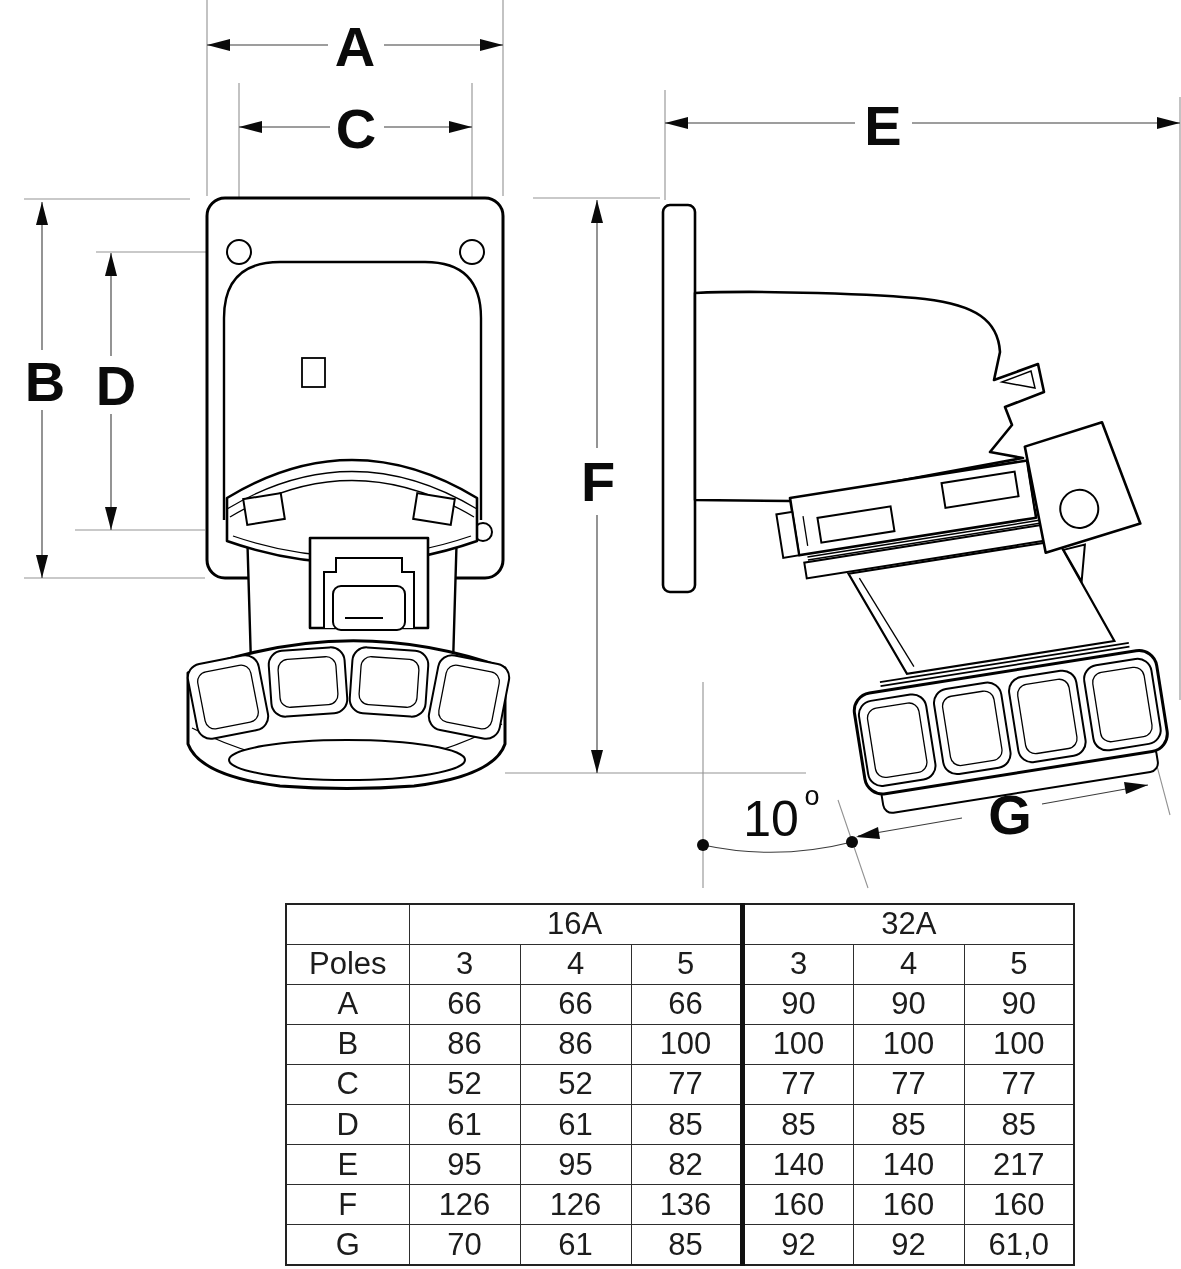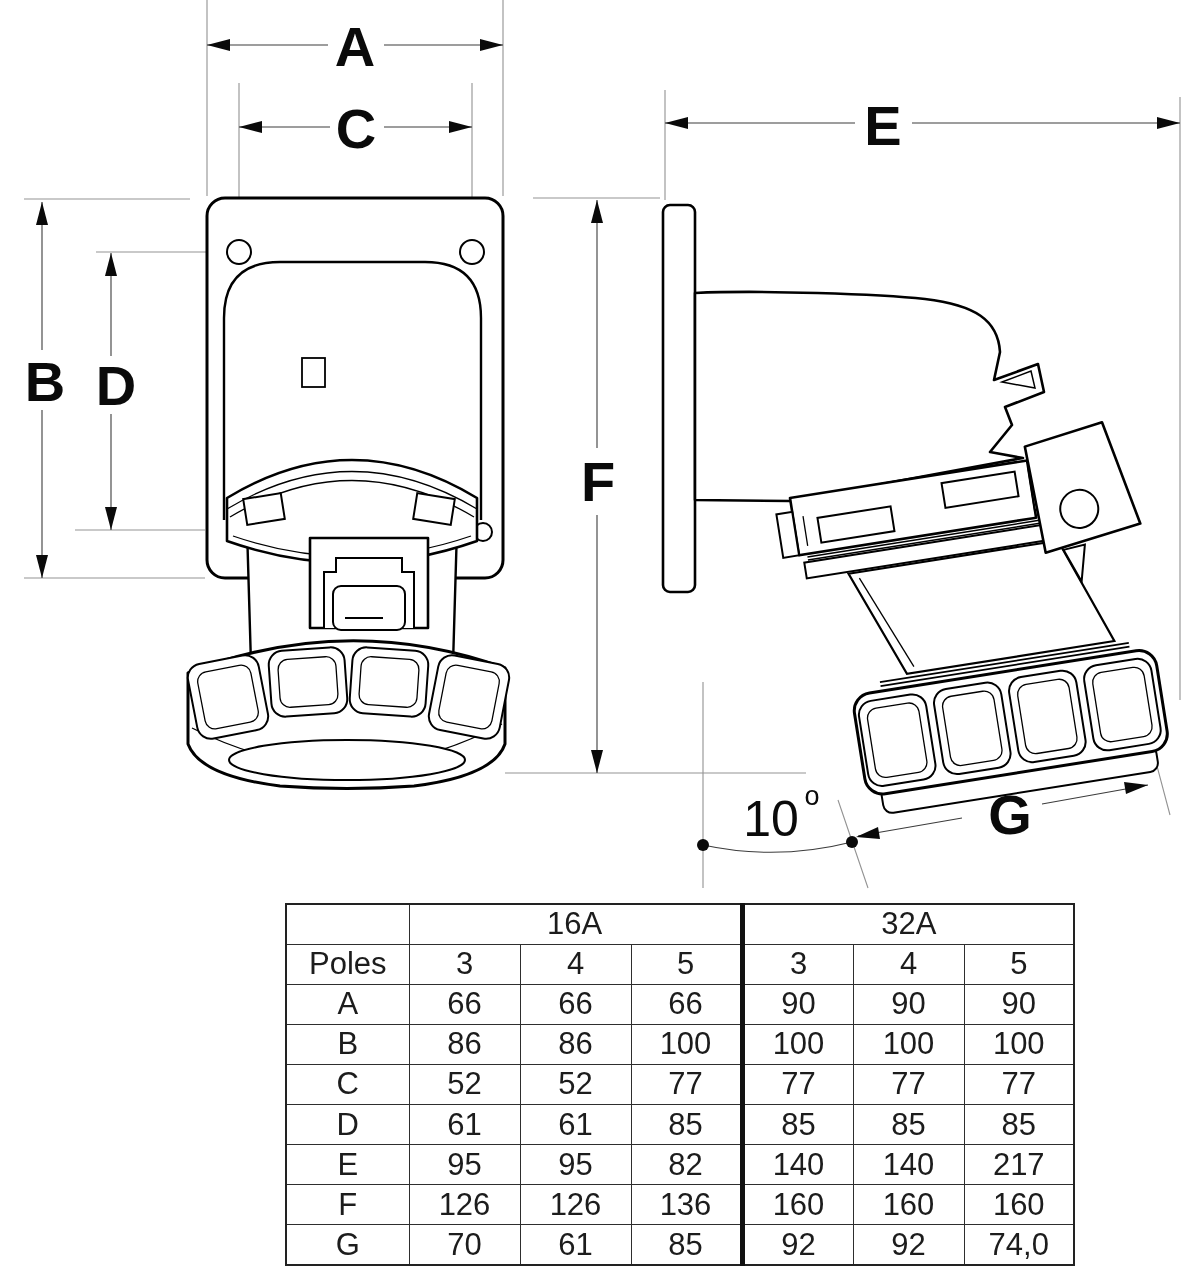--- a/index.html
+++ b/index.html
@@ -250,16 +250,16 @@
     <td>160</td>
     <td>160</td>
   </tr>
   <tr style="height:40px">
     <td class="rowlabel">G</td>
     <td>70</td>
     <td>61</td>
     <td class="thick">85</td>
     <td>92</td>
     <td>92</td>
-    <td>74,0</td>
+    <td>61,0</td>
   </tr>
 </tbody>
   </table>
 
 </body></html>

